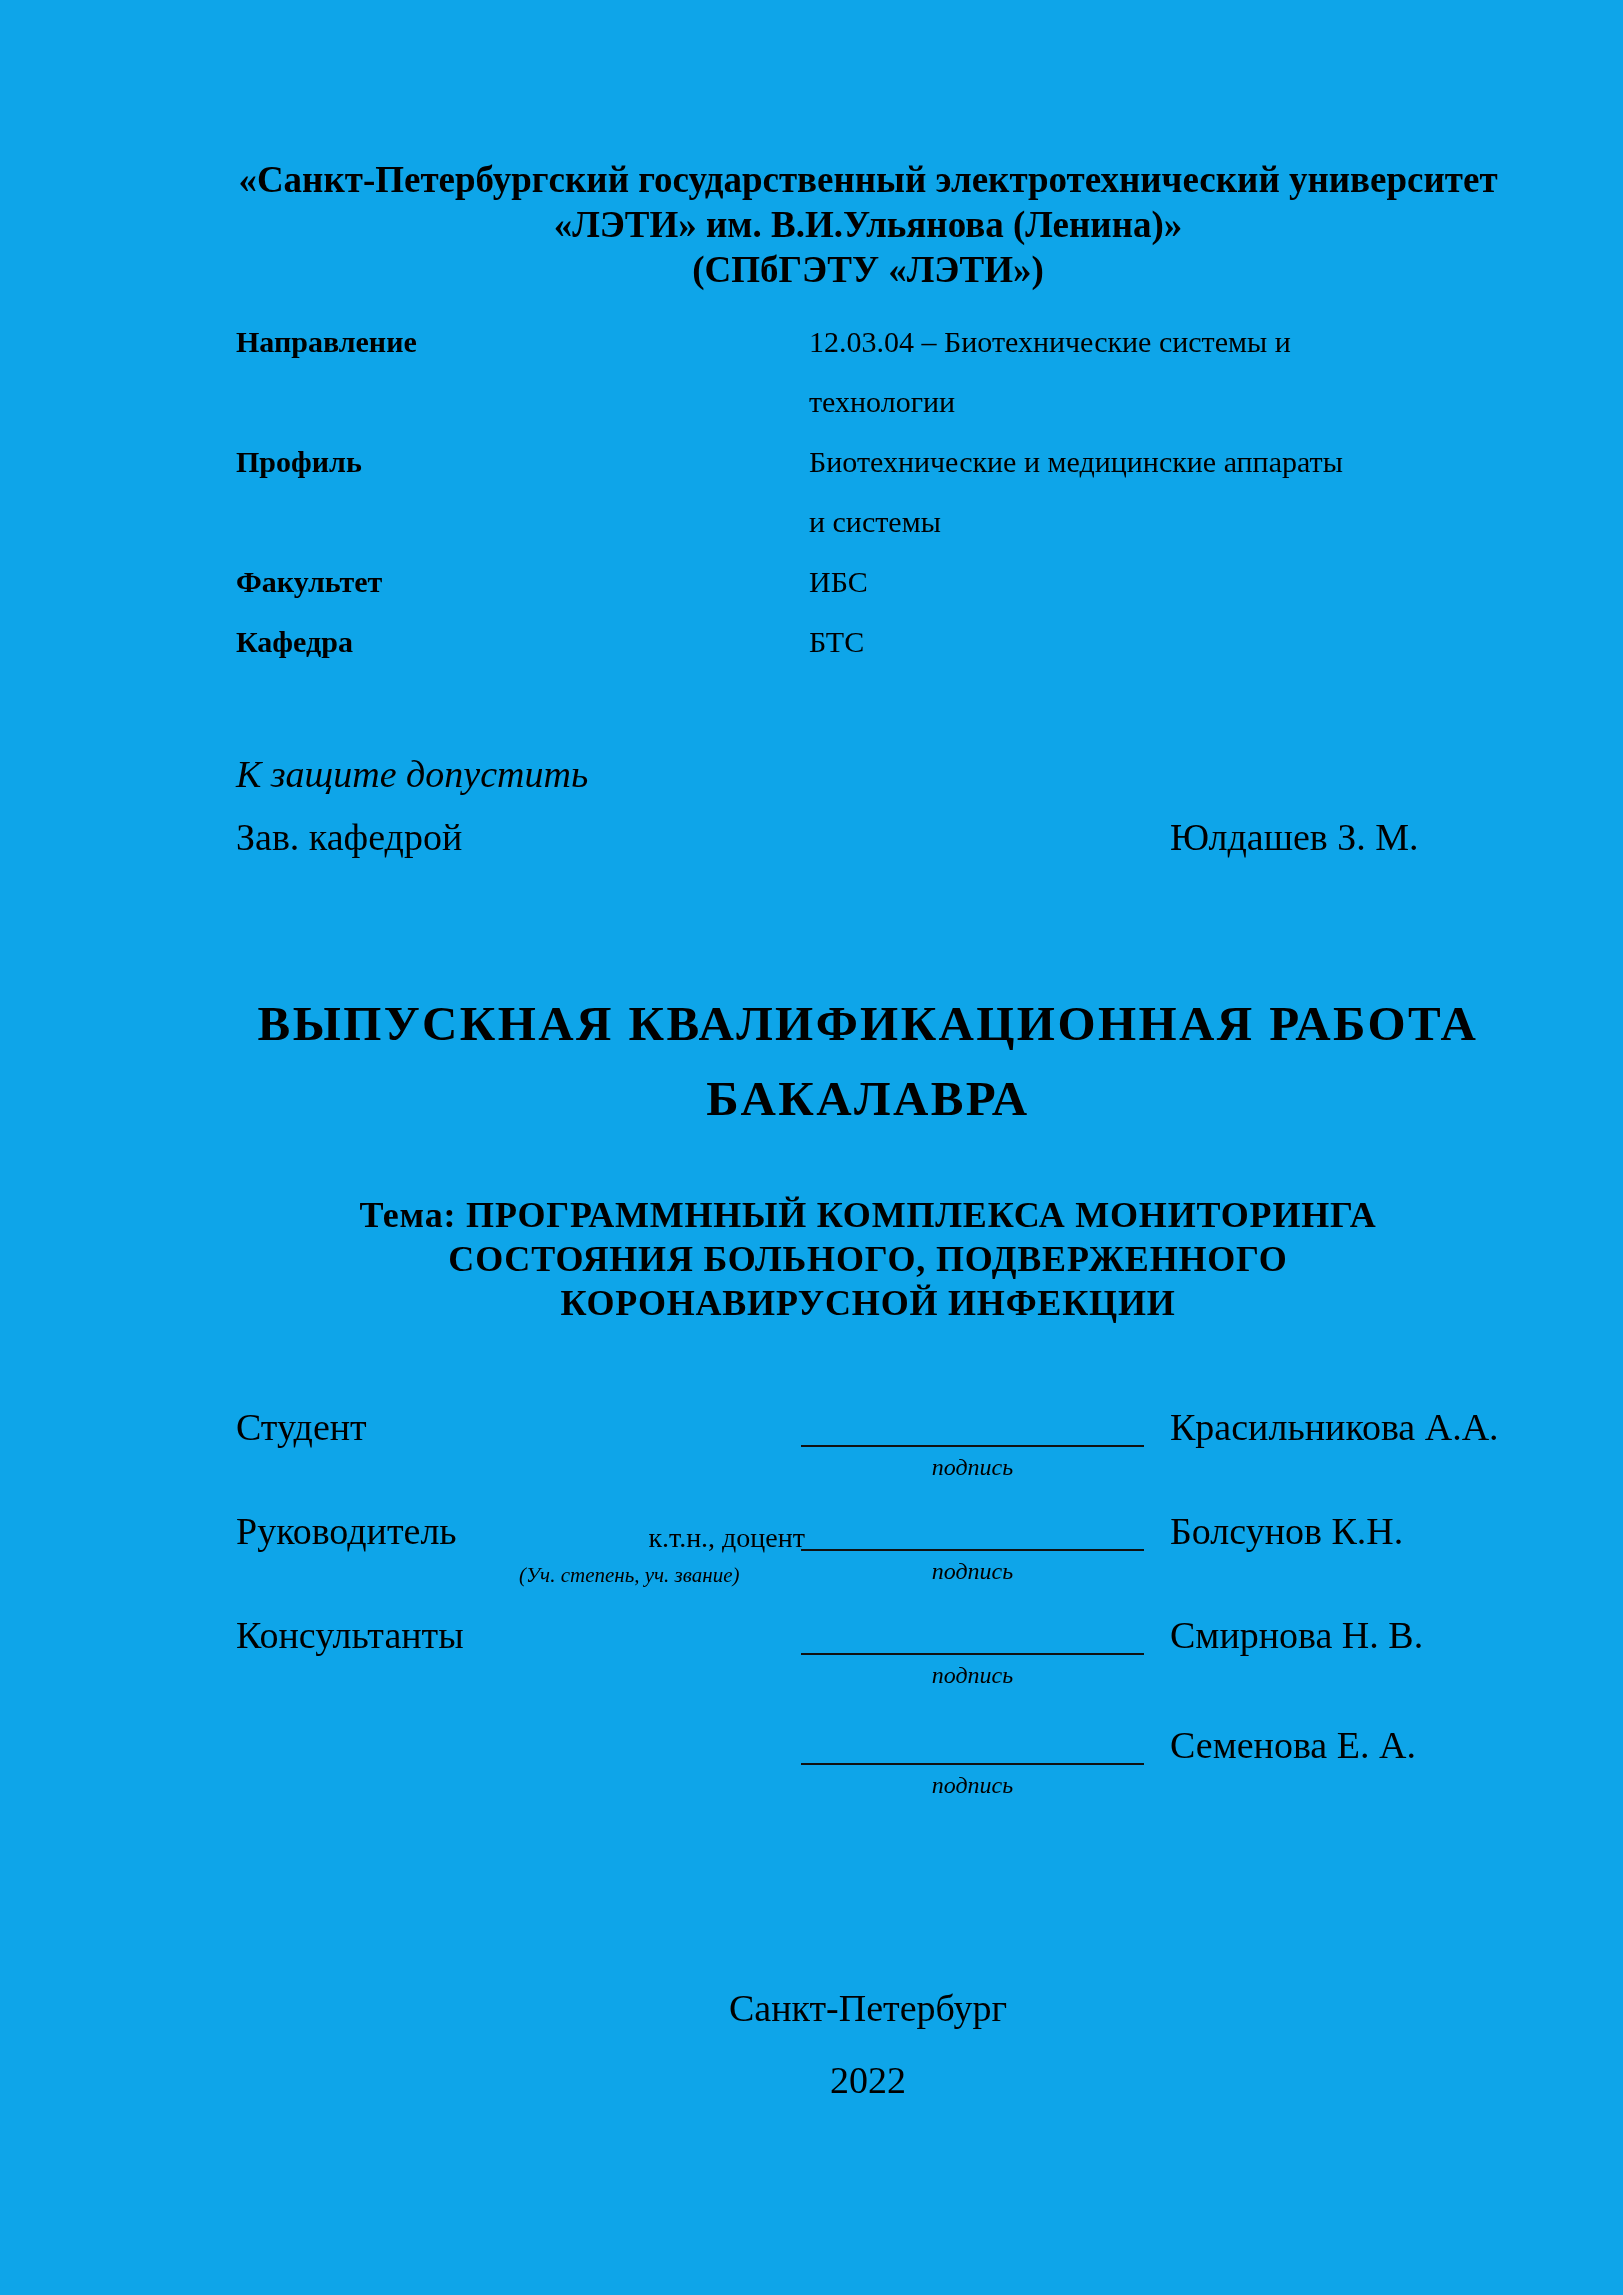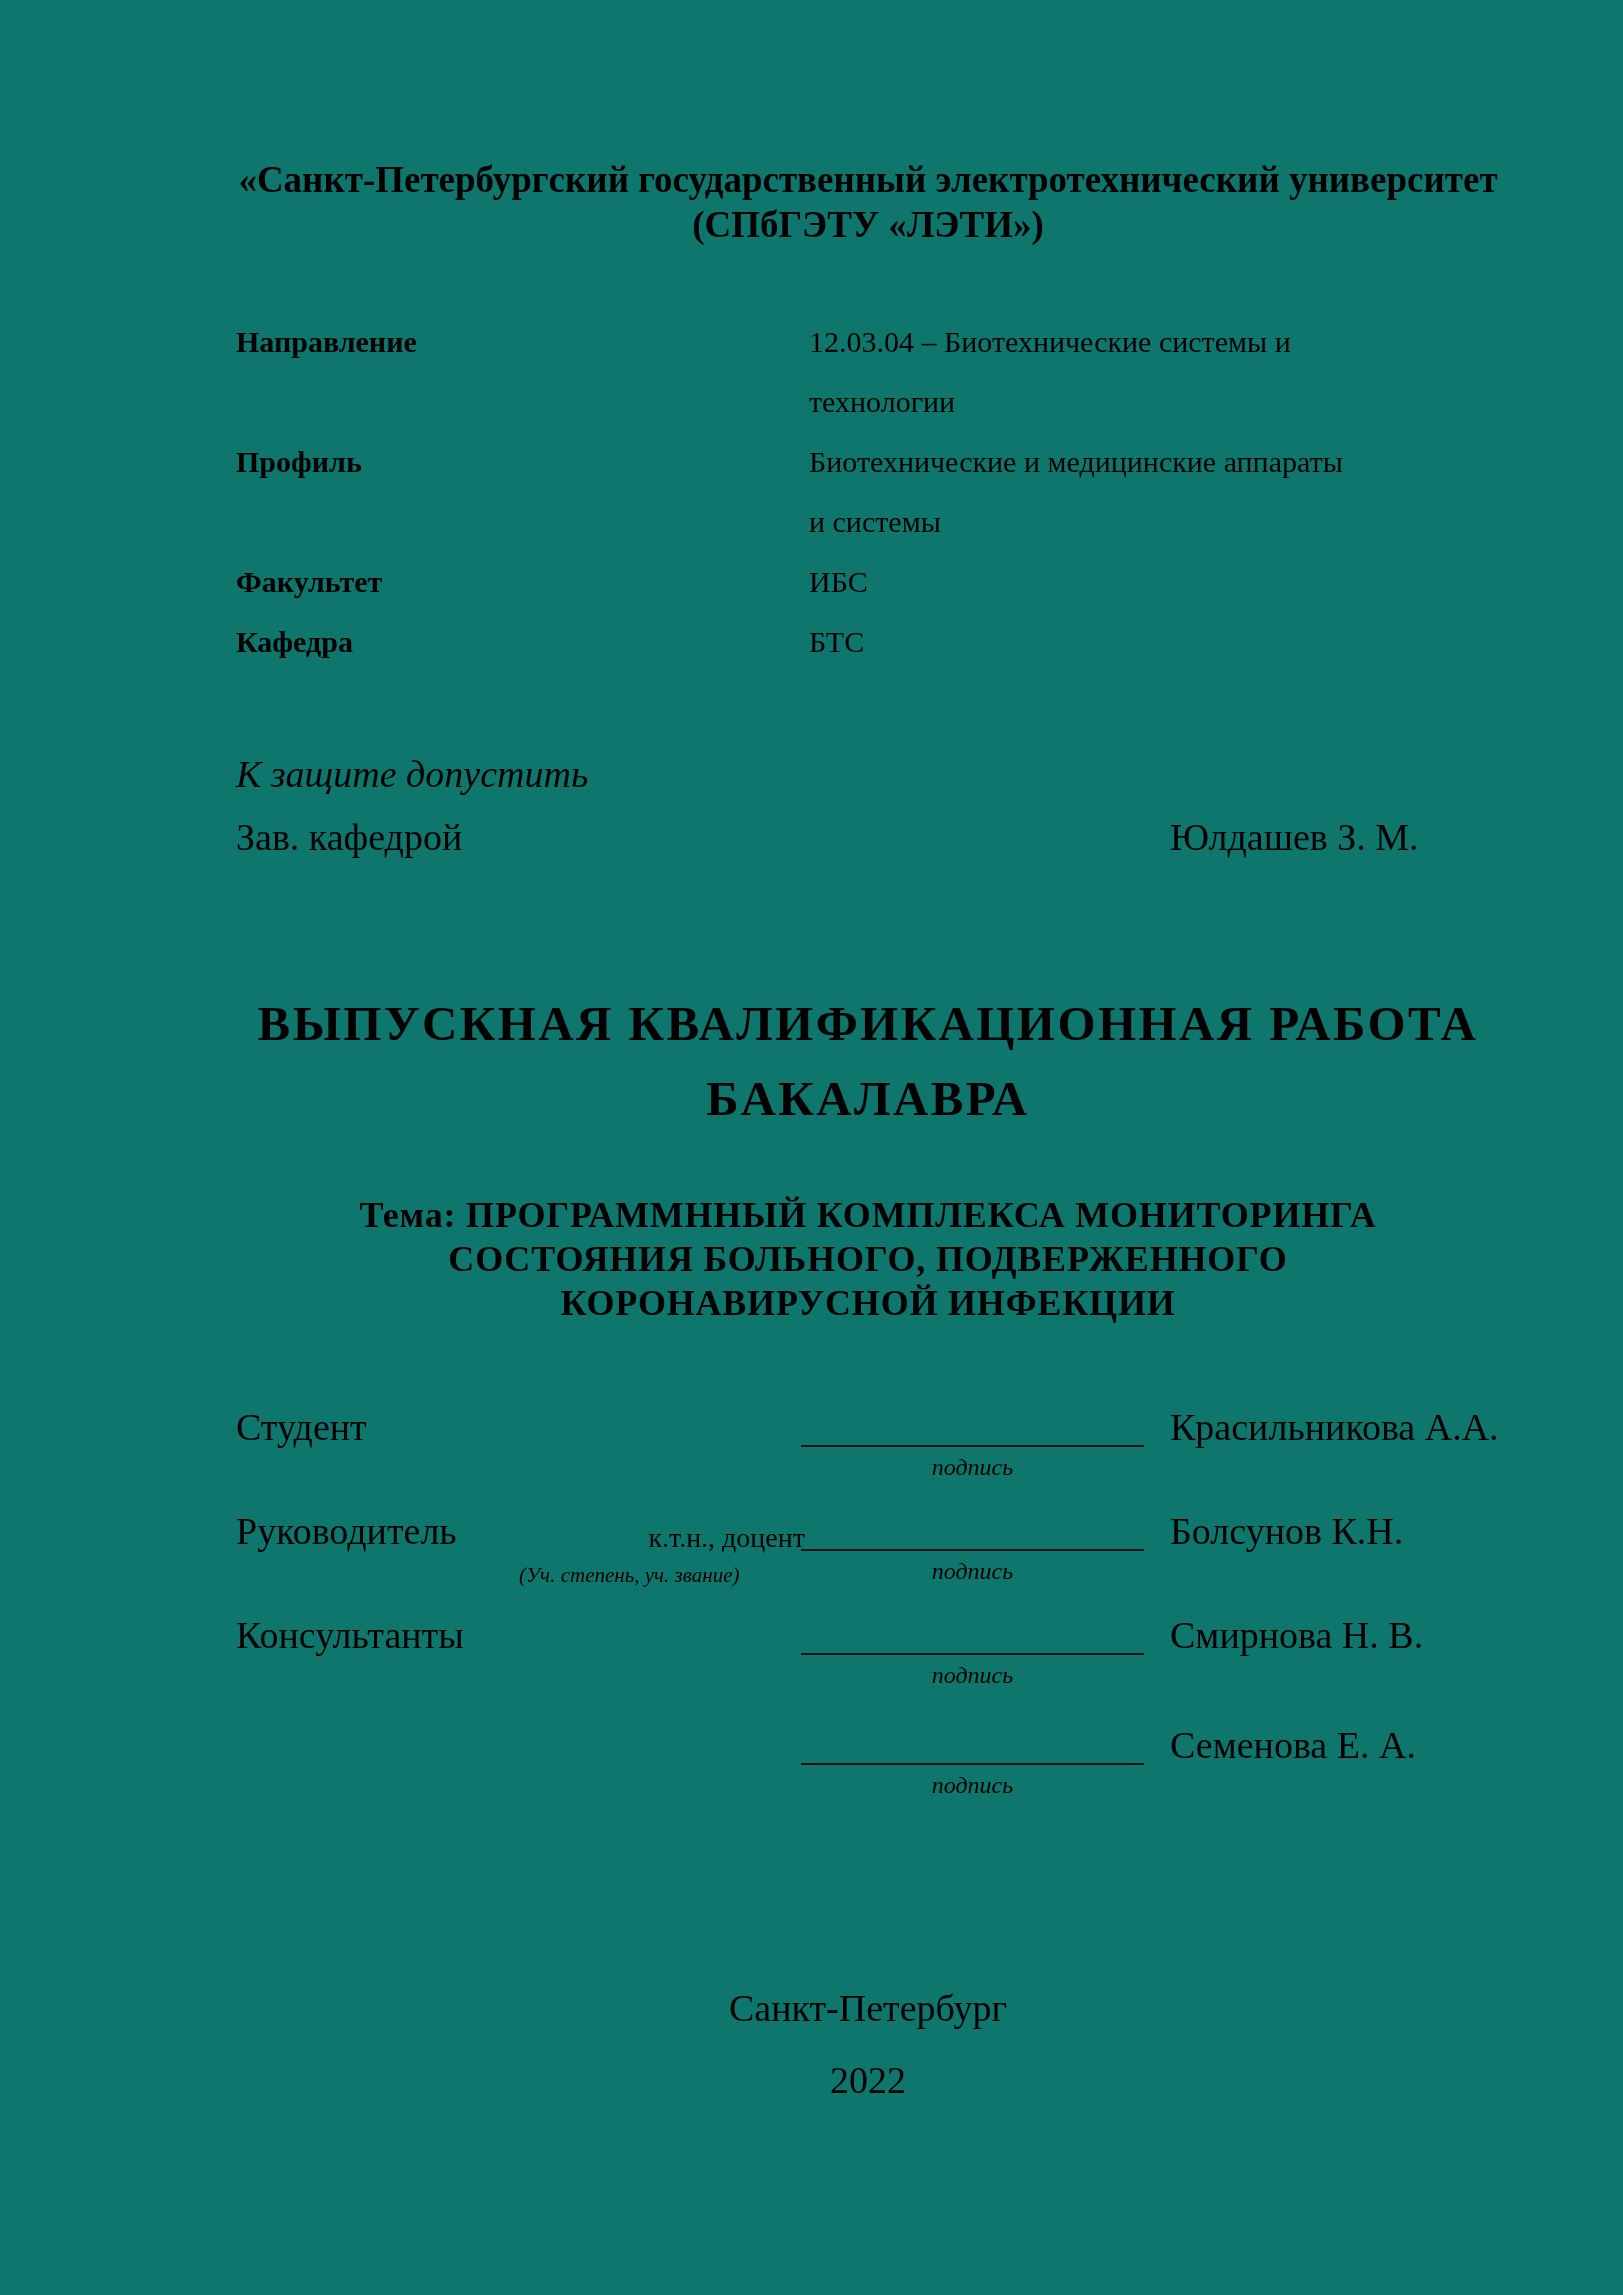--- a/index.html
+++ b/index.html
@@ -1,21 +1,21 @@
 <!DOCTYPE html>
 <html style="font-size:12.6px"><head>
 <meta charset="utf-8">
 <style>
   * { margin: 0; padding: 0; box-sizing: border-box; }
   html, body { background: #ffffff; }
   .page {
     position: relative;
     width: 1623px;
     height: 2295px;
-    background: #0f766e;
+    background: #0ea5e9;
     color: #000000;
     font-family: "Liberation Serif", "DejaVu Serif", serif;
     overflow: hidden;
   }
   .abs { position: absolute; left: 236px; width: 1264px; }
 
   
   .uni-header {
     top: 157px;
     text-align: center;
@@ -97,20 +97,21 @@
     line-height: 72px;
   }
 </style>
 </head>
 <body>
 
 <div class="page">
 
   <div class="abs uni-header">
     <div>«Санкт-Петербургский государственный электротехнический университет</div>
+    <div>«ЛЭТИ» им. В.И.Ульянова (Ленина)»</div>
     <div>(СПбГЭТУ «ЛЭТИ»)</div>
   </div>
 
   <div class="abs fields">
     <div class="field-row">
       <div class="field-label">Направление</div>
       <div class="field-value">12.03.04 – Биотехнические системы и
 технологии</div>
     </div>
     <div class="field-row">

